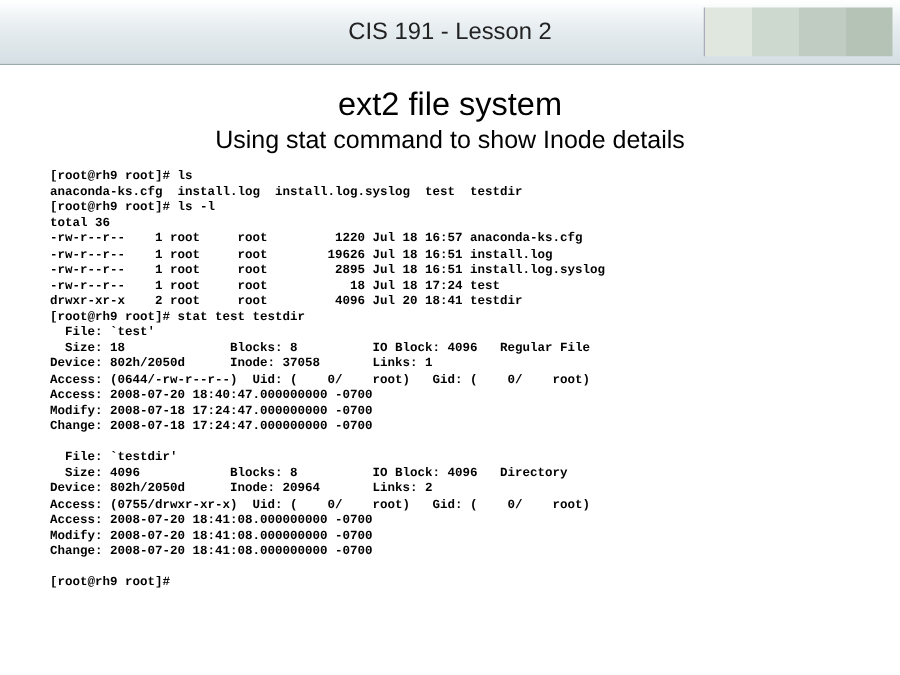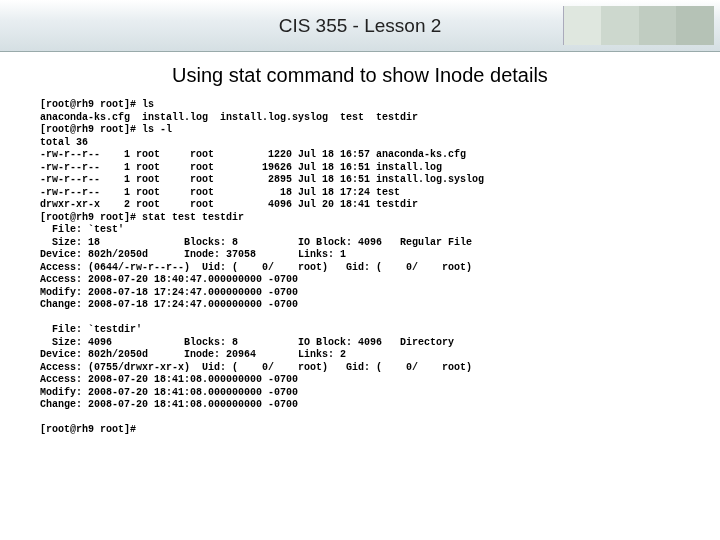--- a/index.html
+++ b/index.html
@@ -94,25 +94,26 @@
     padding: 8px 12px;
     font-size: 17px;
     line-height: 1.3;
     font-family: Verdana, sans-serif;
   }
 </style>
 </head>
 <body>
 
 <div class="header-bar">
-  <div class="header-title">CIS 355 - Lesson 2</div>
+  <div class="header-title">CIS 191 - Lesson 2</div>
   <div class="photo-strip"></div>
 </div>
 
 <div class="slide-body">
+  <div class="main-title">ext2 file system</div>
   <div class="sub-title">Using stat command to show Inode details</div>
 
   <div class="terminal">[root@rh9 root]# ls
 anaconda-ks.cfg  install.log  install.log.syslog  test  testdir
 [root@rh9 root]# ls -l
 total 36
 -rw-r--r--    1 root     root         1220 Jul 18 16:57 anaconda-ks.cfg
 -rw-r--r--    1 root     root        19626 Jul 18 16:51 install.log
 -rw-r--r--    1 root     root         2895 Jul 18 16:51 install.log.syslog
 -rw-r--r--    1 root     root           18 Jul 18 17:24 test

